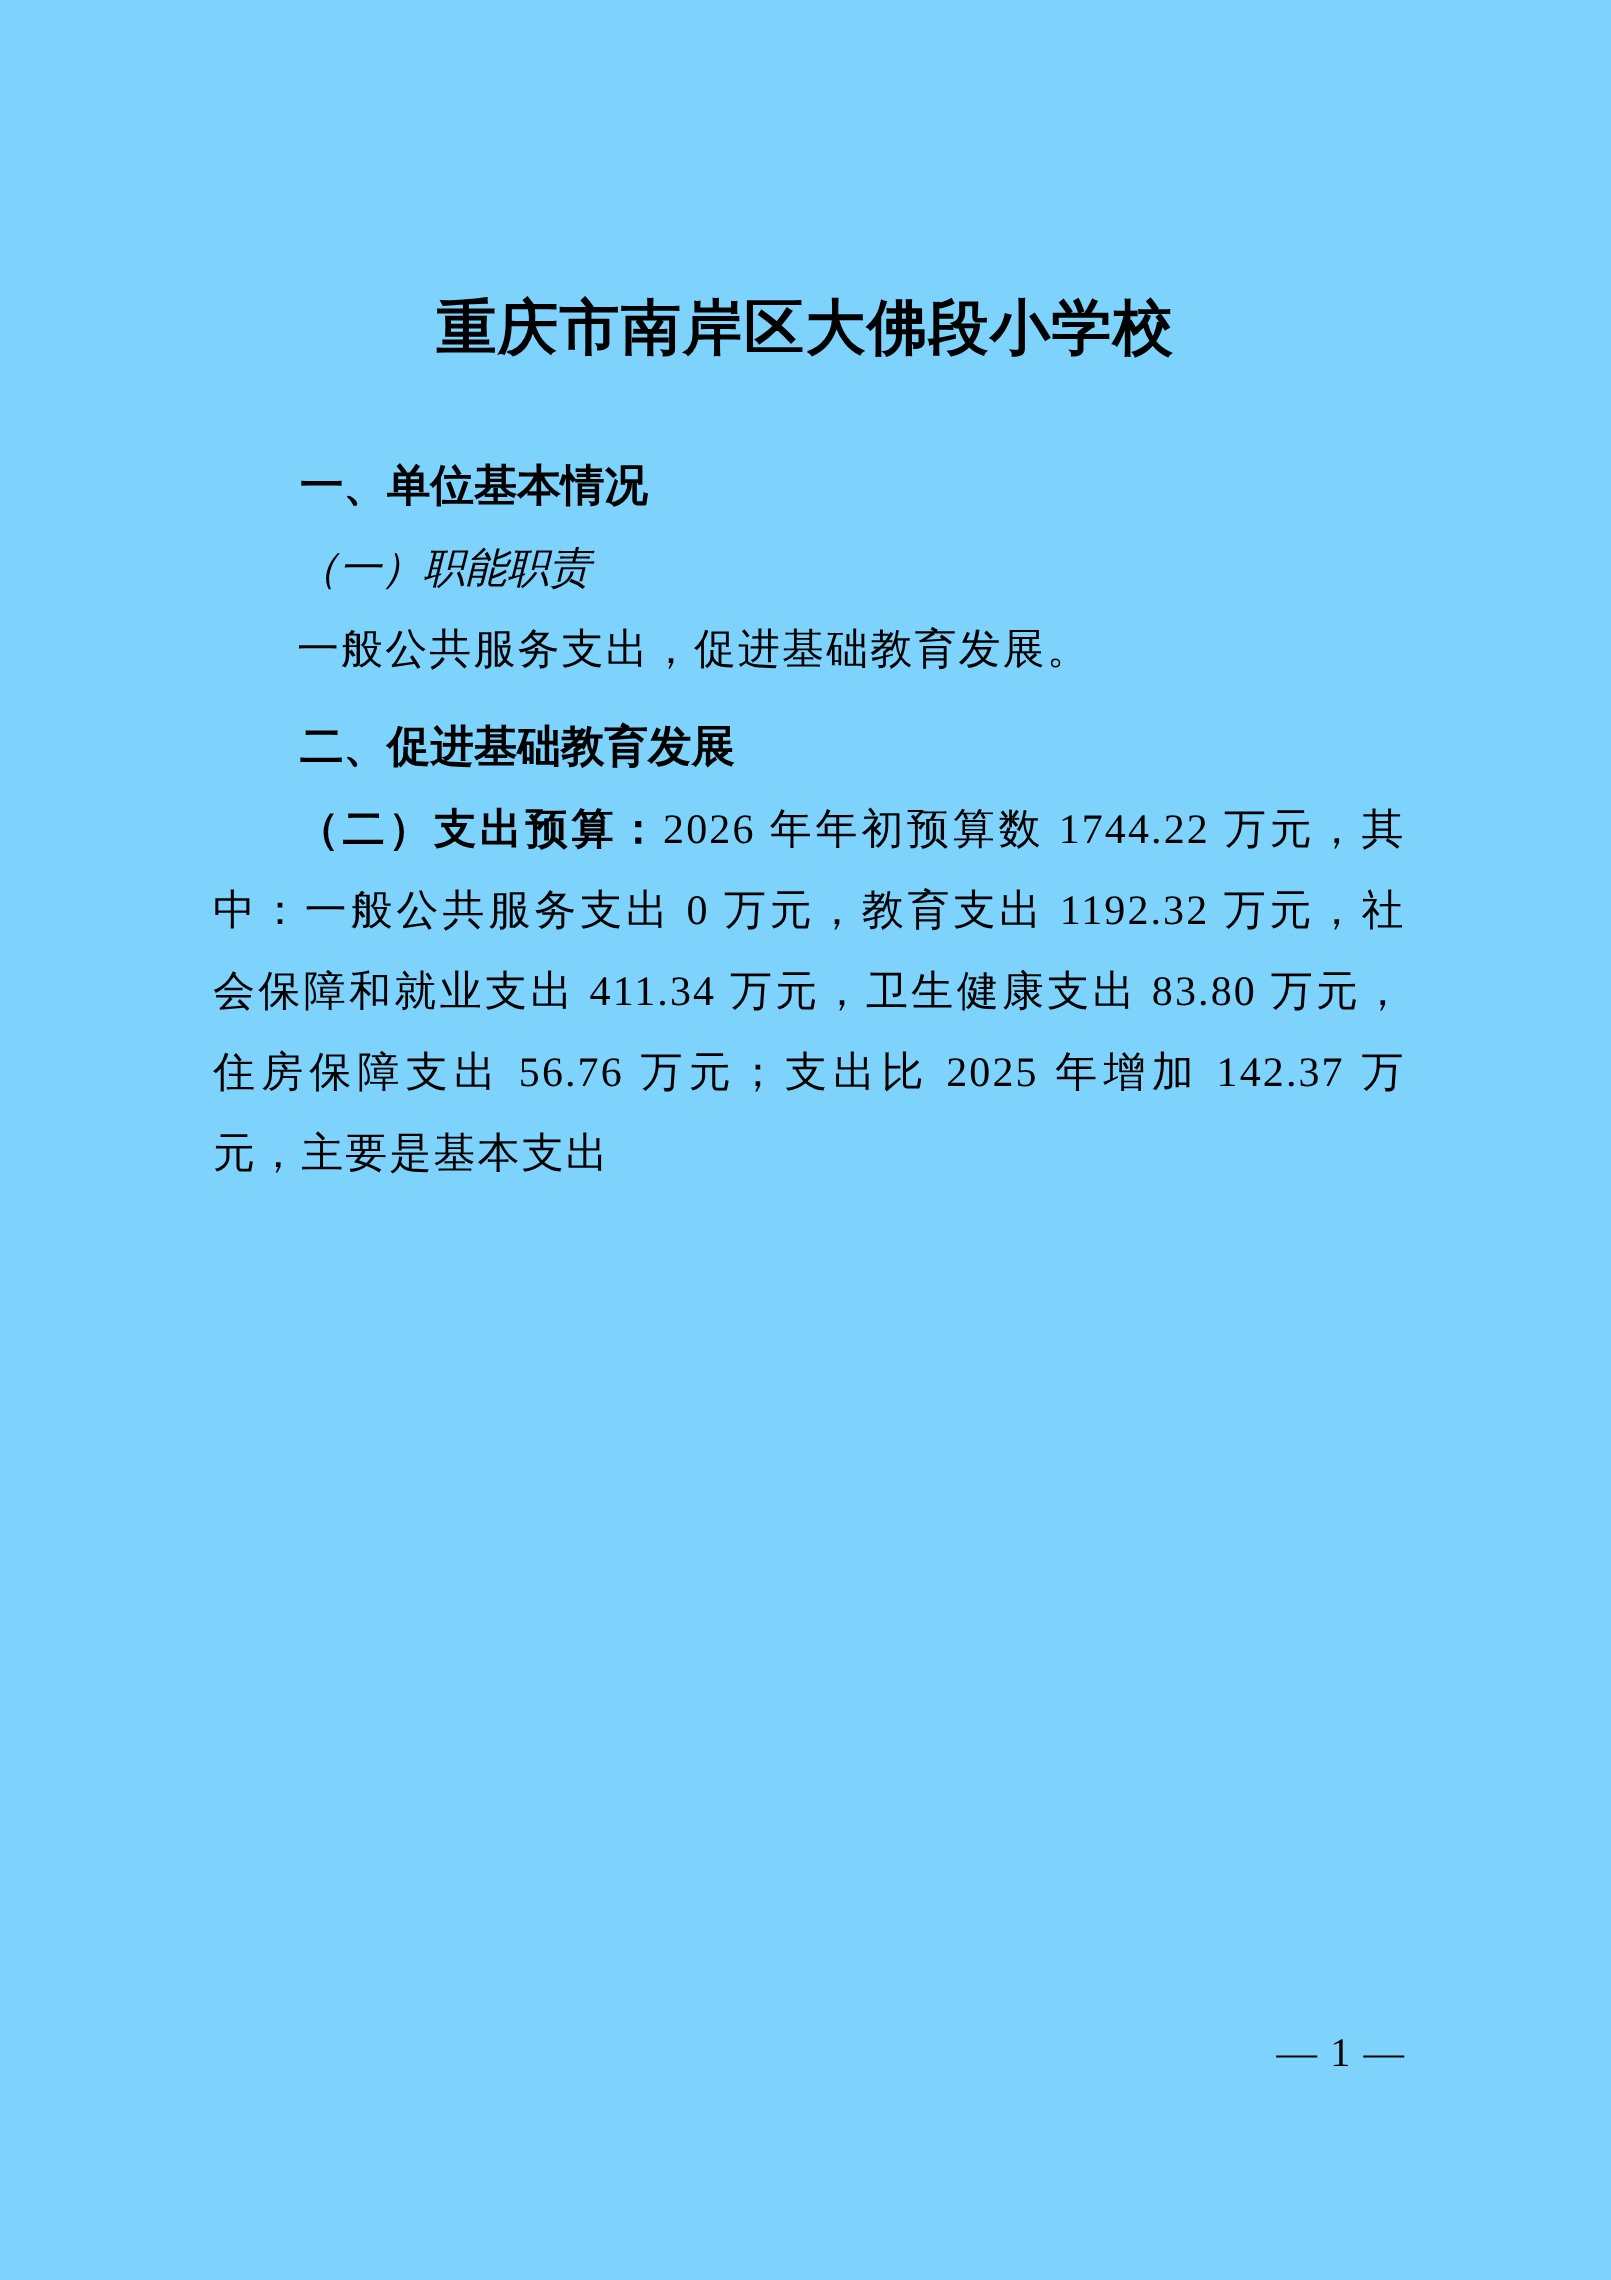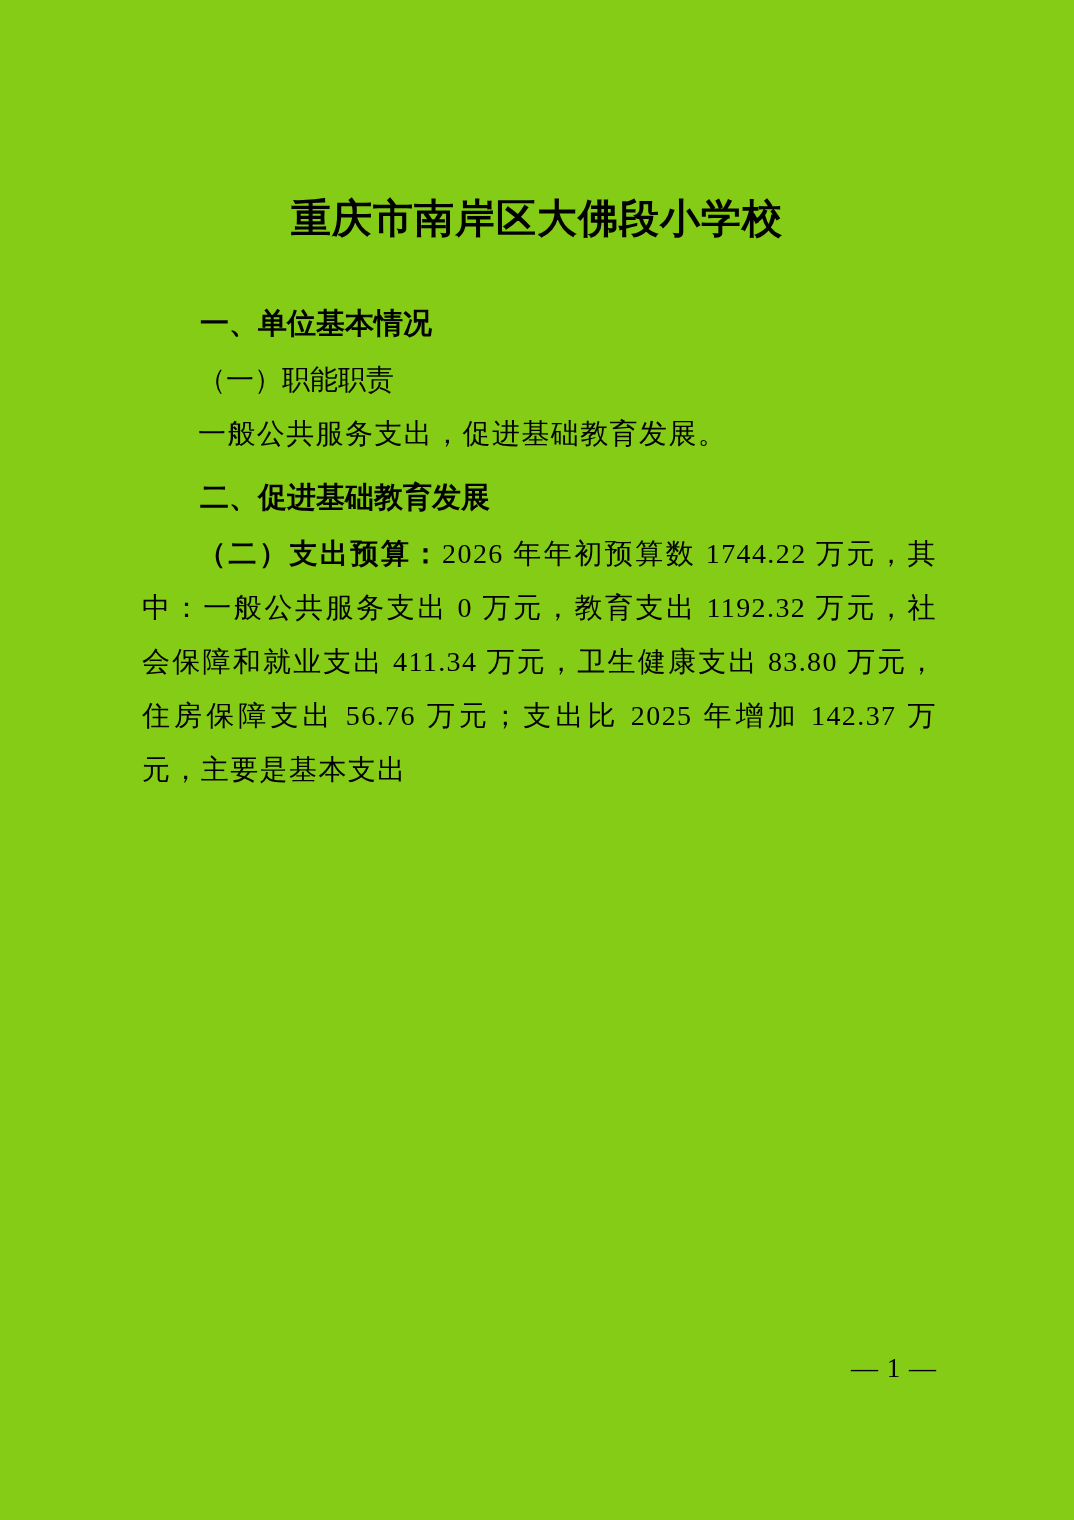--- a/index.html
+++ b/index.html
@@ -2,21 +2,21 @@
 <html><head>
 <meta charset="utf-8">
 <style>
   * { margin: 0; padding: 0; box-sizing: border-box; }
   html, body { background: #ffffff; }
   .page {
     position: relative;
     width: 1074px;
     height: 1520px;
     margin: 0 auto;
-    background: #84cc16;
+    background: #7dd3fc;
     color: #000000;
     overflow: hidden;
     font-family: "Liberation Serif", "DejaVu Serif", serif;
   }
   .doc-title {
     padding-top: 190px;
     text-align: center;
     font-weight: bold;
     font-size: 40px;
     line-height: 57px;
@@ -31,20 +31,21 @@
   }
   .heading1 {
     font-family: Liberation Mono, monospace;
     font-weight: bold;
     font-size: 29px !important;
     text-indent: 2em;
   }
   .extra-top { margin-top: 12px; }
   .heading2 {
     text-indent: 2em;
+    font-style: italic;
   }
   .paragraph {
     text-indent: 2em;
     text-align: justify;
     text-align-last: left;
     letter-spacing: 0.05em;
   }
   .lead { font-weight: bold; }
   .doc-footer {
     position: absolute;

